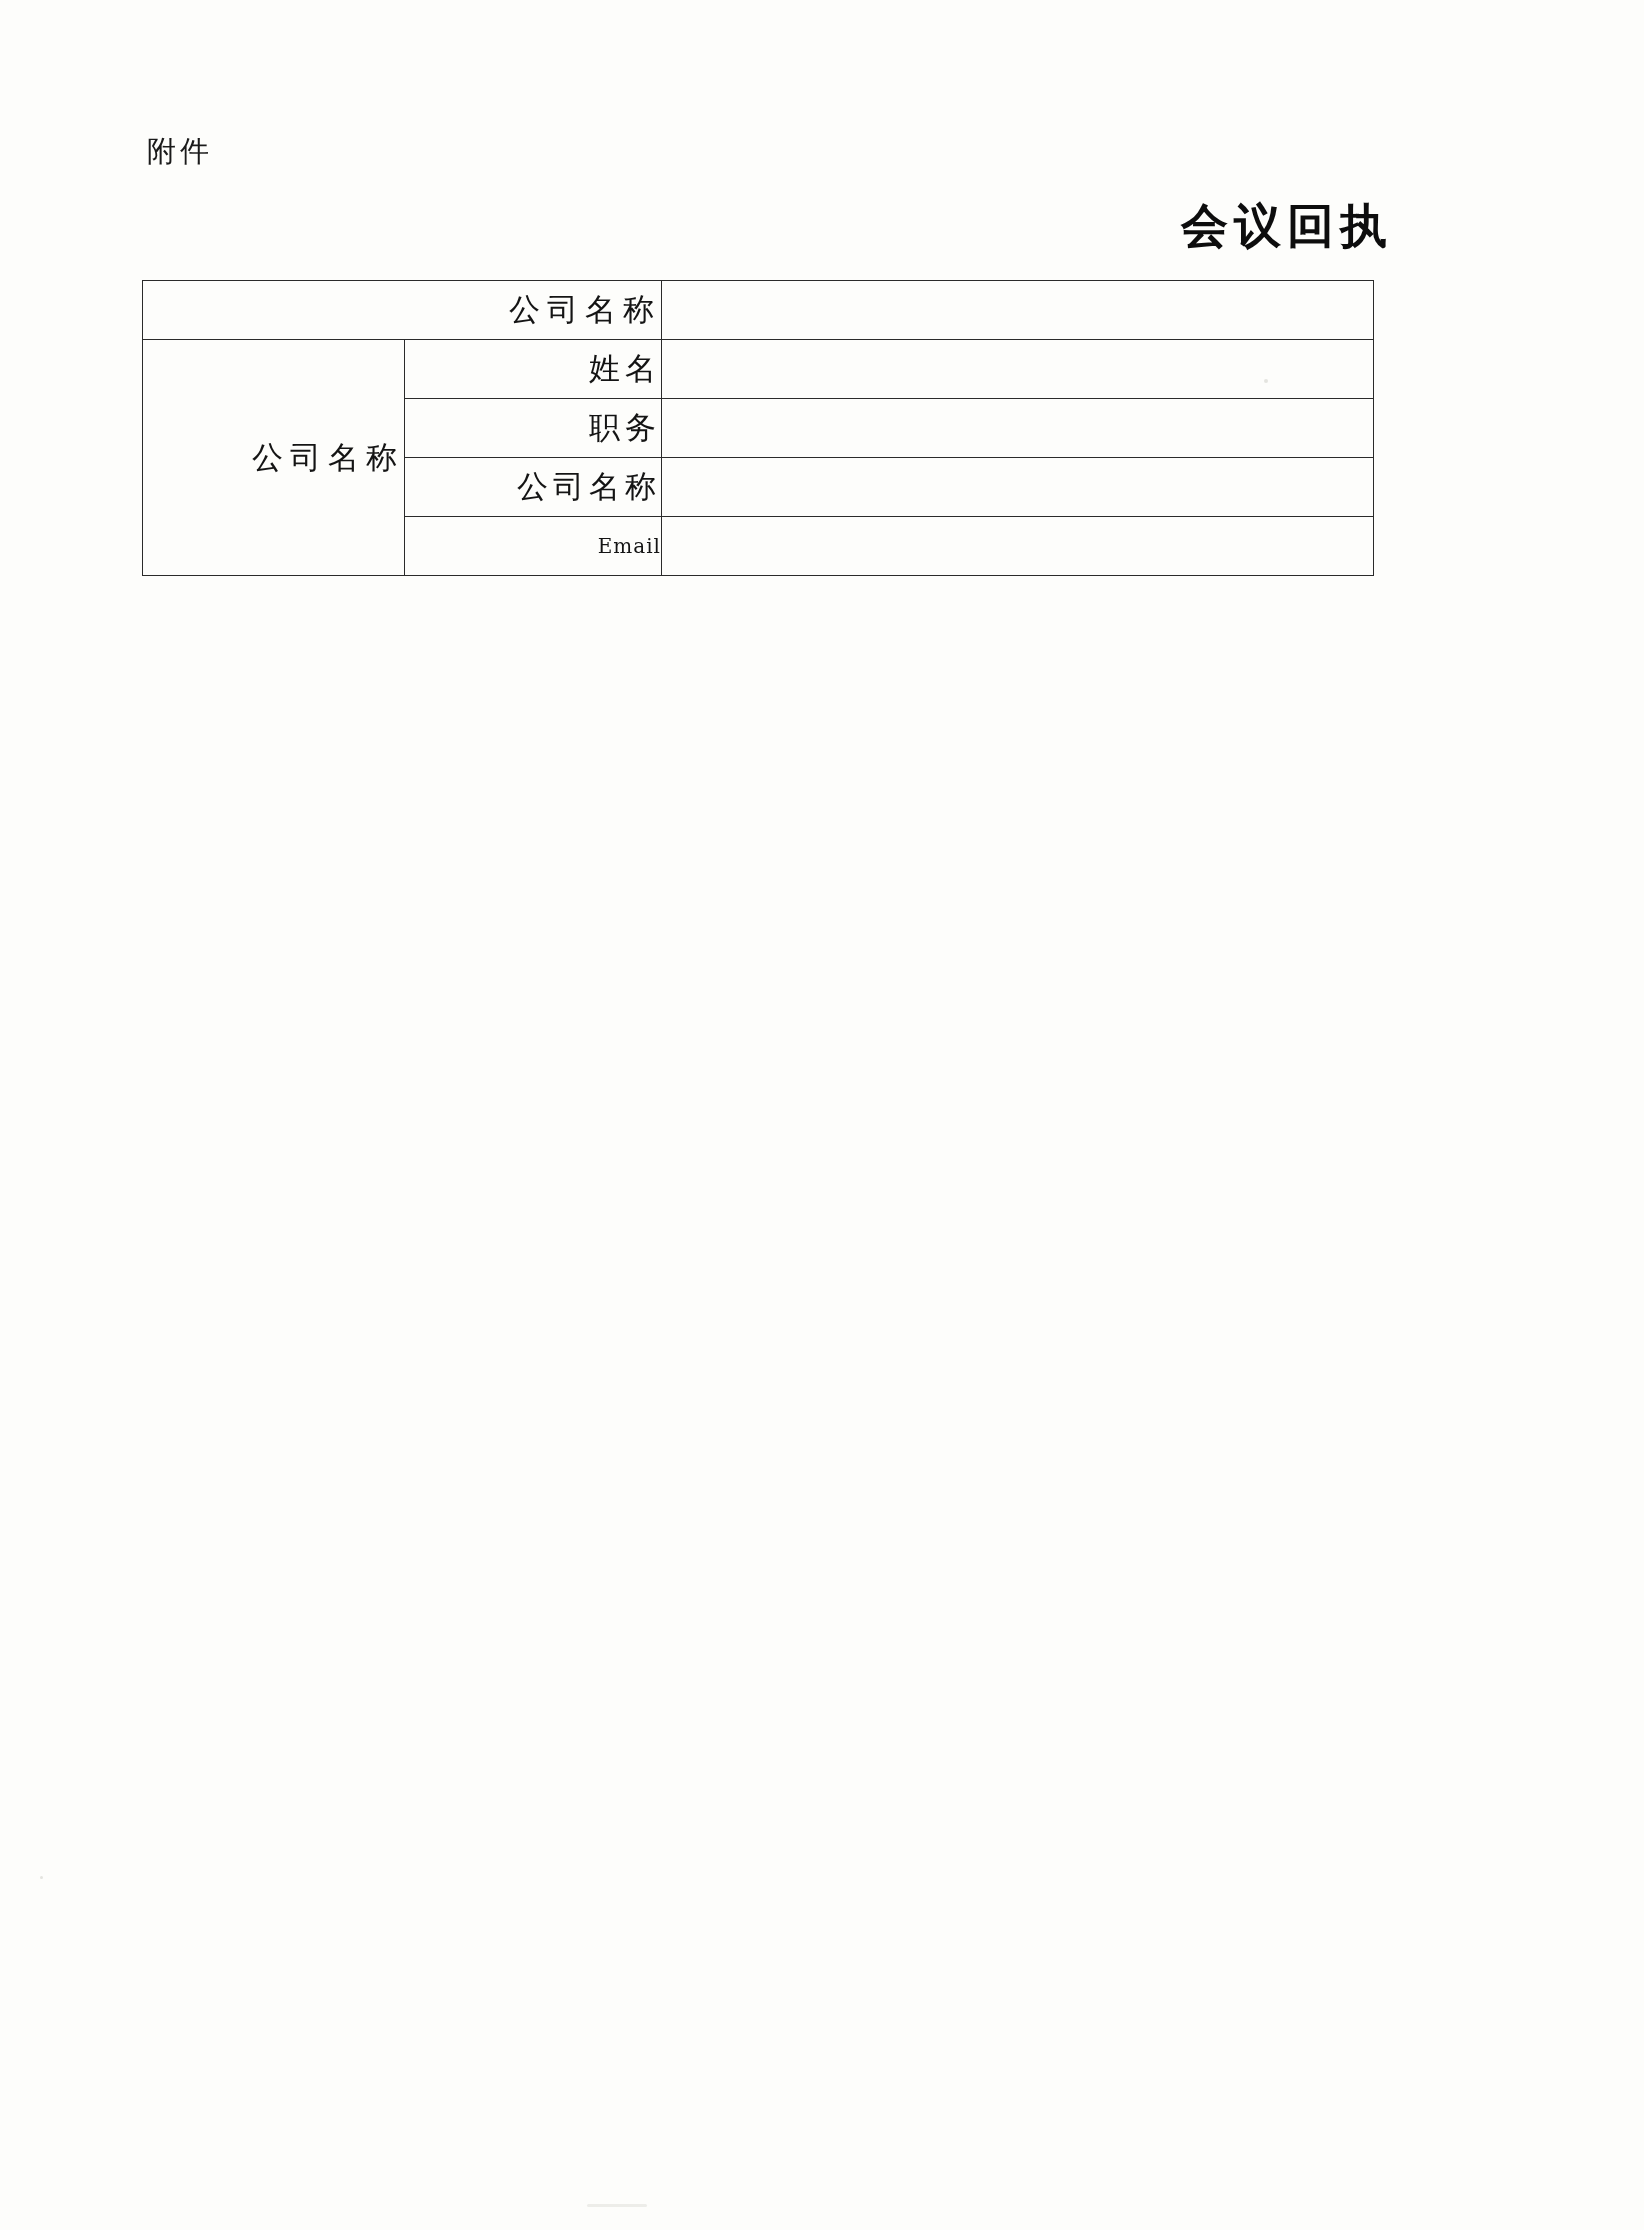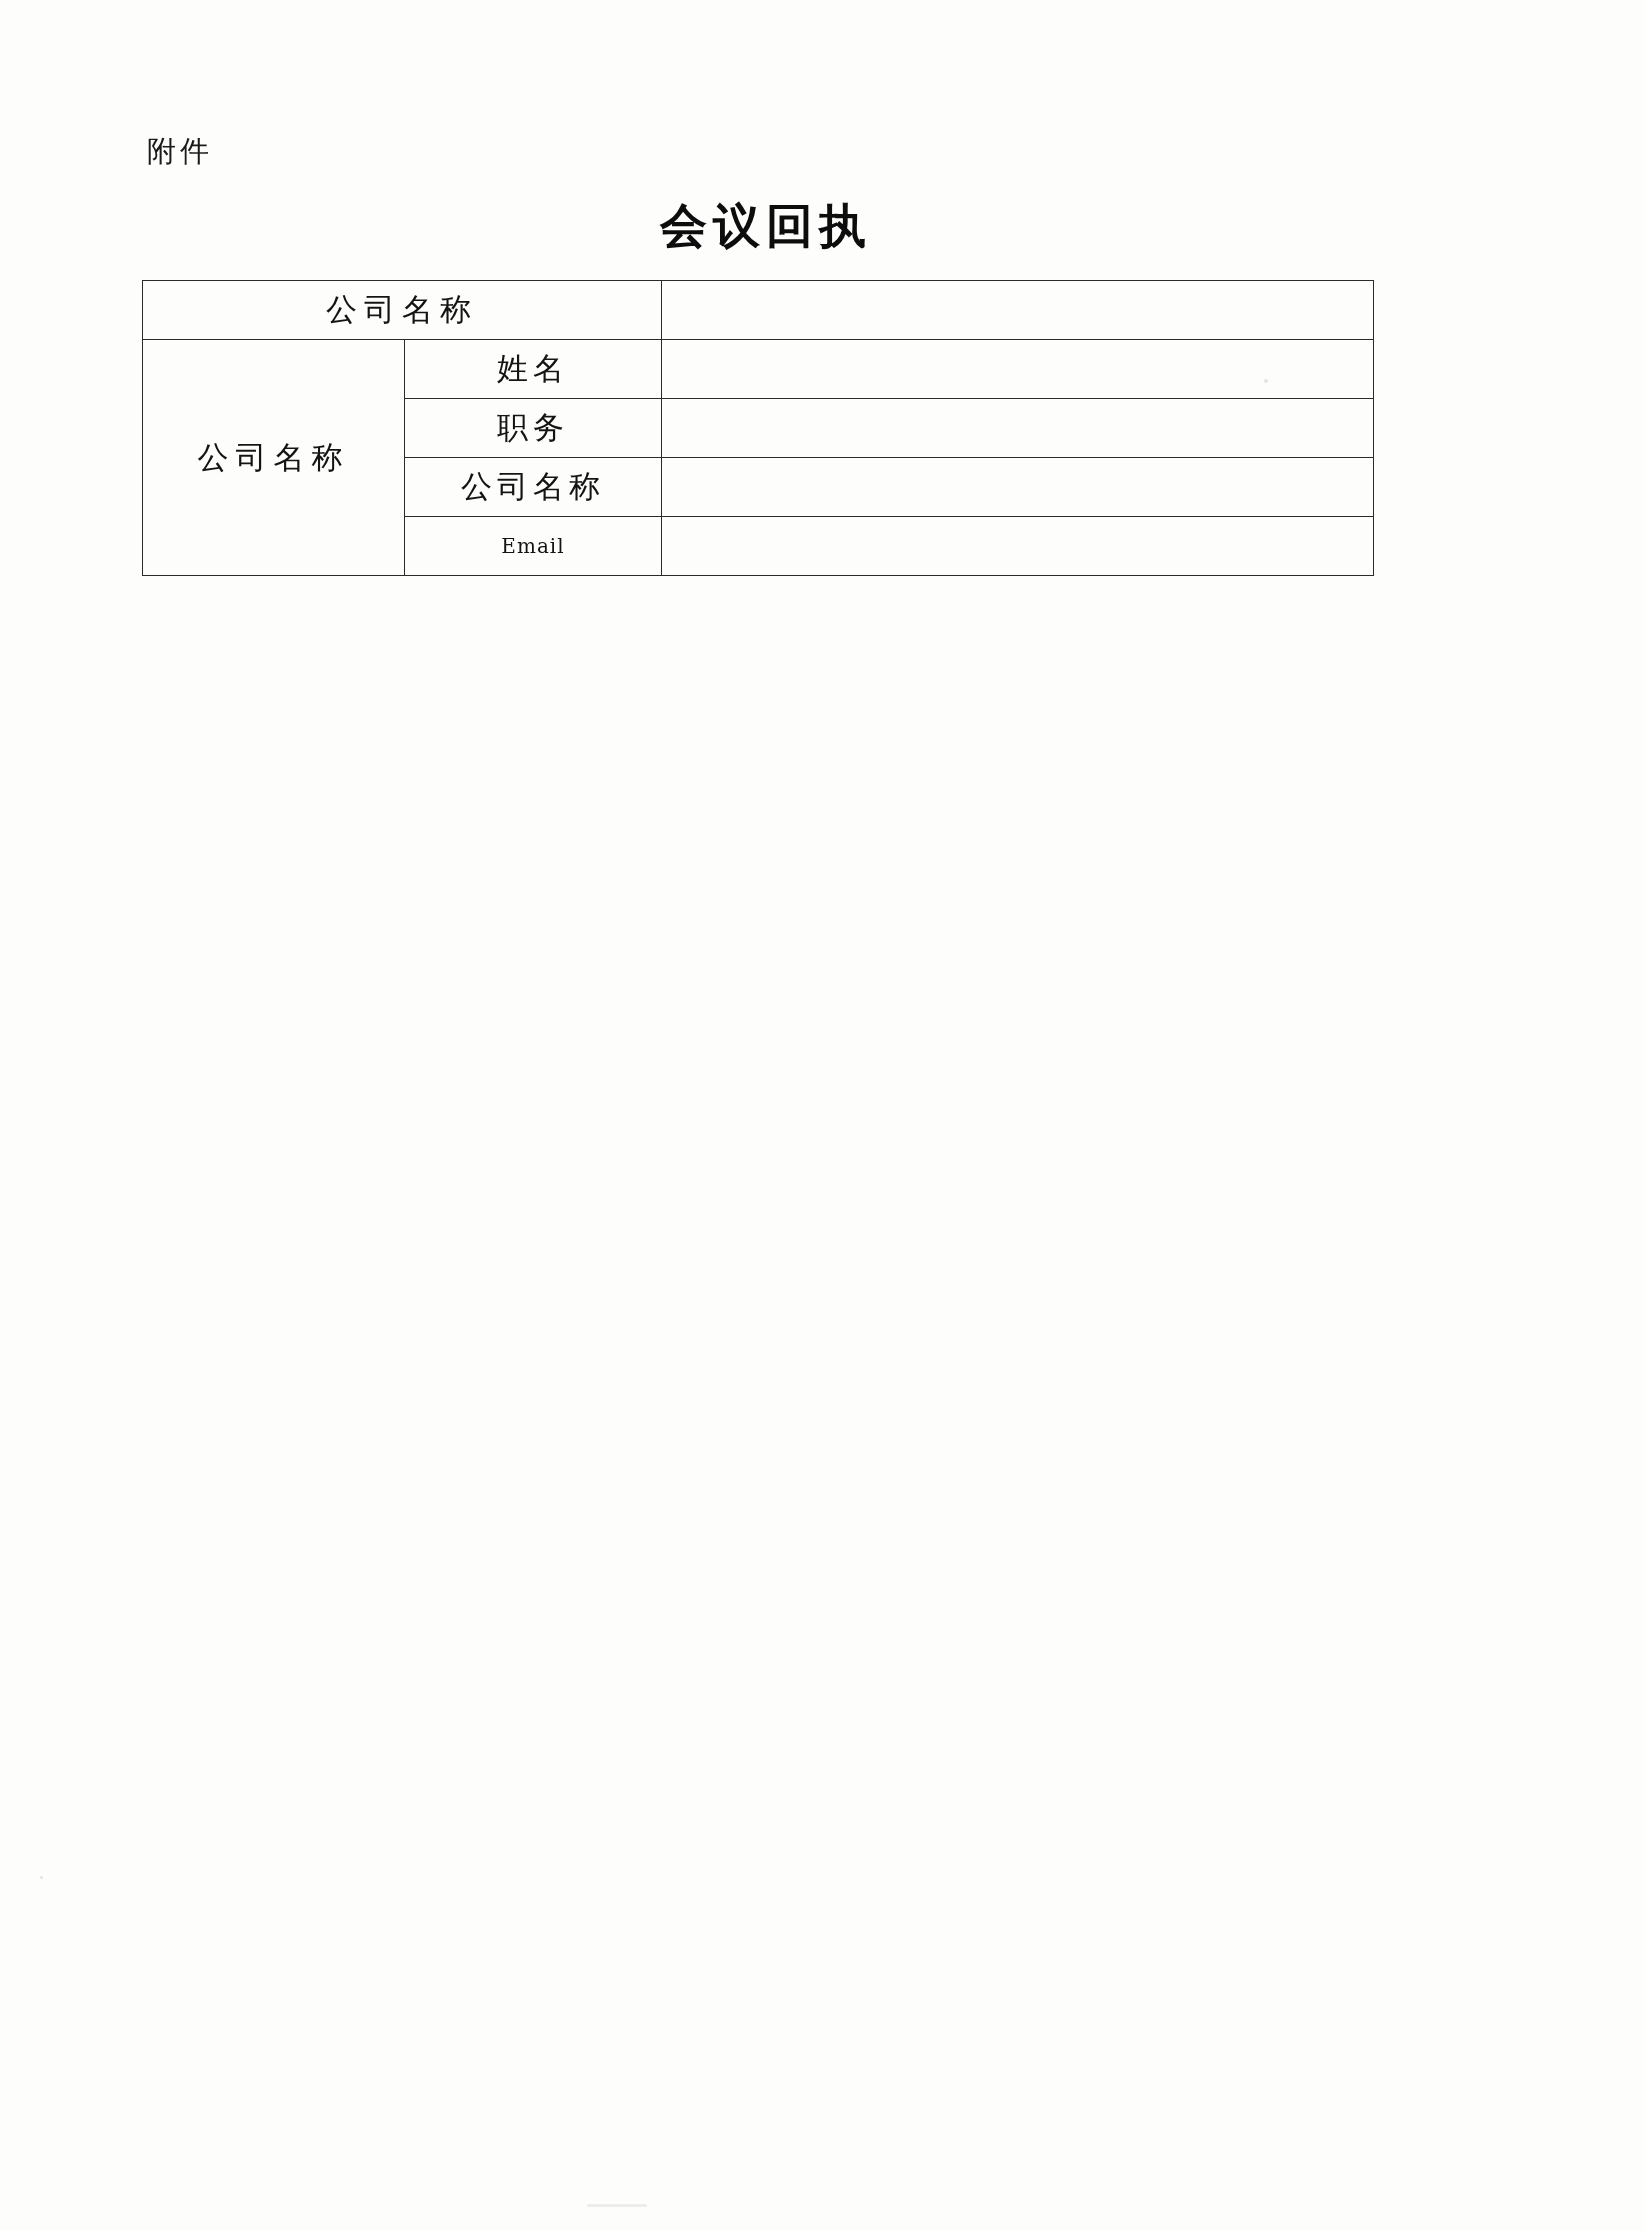--- a/index.html
+++ b/index.html
@@ -39,21 +39,21 @@
     font-size: 29px;
     letter-spacing: 4px;
     color: #1a1a1a;
   }
 
   .doc-title {
     position: absolute;
     left: 0;
     top: 195px;
     width: 1254px;
-    text-align: center;
+    text-align: right;
     font-family: "DejaVu Sans", sans-serif;
     font-weight: bold;
     font-size: 47px;
     letter-spacing: 6px;
     color: #0d0d0d;
   }
 
   table.receipt-table {
     position: absolute;
     left: 3px;
@@ -67,21 +67,21 @@
     border: 1.5px solid #2a2a2a;
     height: 58px;
     padding: 0;
     font-family: "DejaVu Serif", serif;
     font-size: 31px;
     color: #141414;
     background: transparent;
   }
 
   td.label-cell {
-    text-align: center;
+    text-align: right;
     vertical-align: middle;
     letter-spacing: 5px;
   }
 
   td.label-cell.wide-spacing {
     letter-spacing: 7px;
   }
 
   td.label-cell.latin {
     letter-spacing: 1px;

